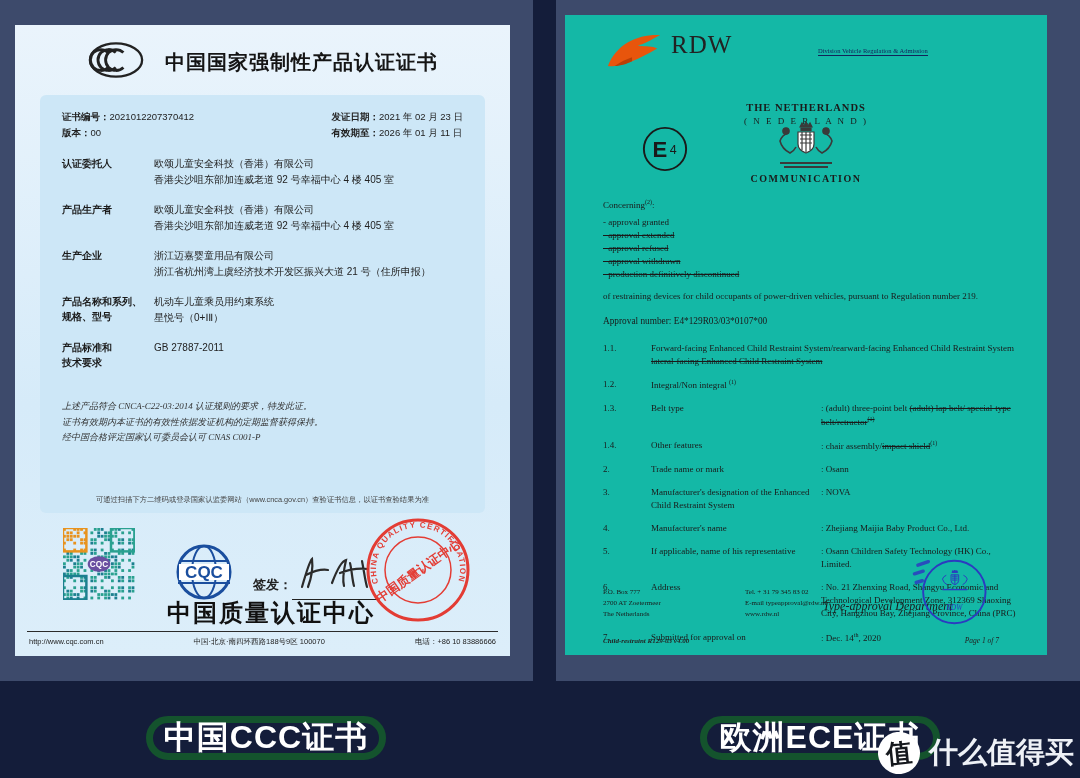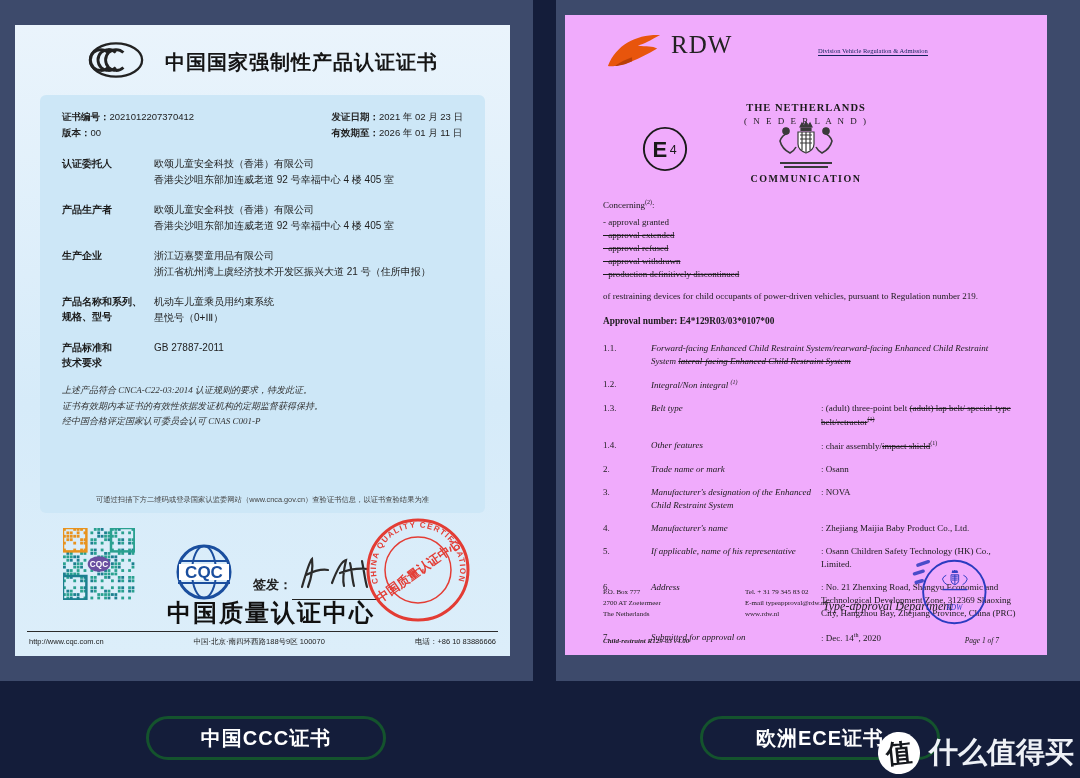--- a/index.html
+++ b/index.html
@@ -23,74 +23,74 @@
   .ccc-title{font-size:20px;font-weight:700;letter-spacing:1px;color:#151515;}
   .ccc-box{
     position:absolute;left:25px;right:25px;top:70px;height:418px;
     background:#cde7f7;border-radius:6px;padding:14px 22px;box-sizing:border-box;
   }
   .meta{display:flex;justify-content:space-between;font-size:9.5px;line-height:1.7;color:#222;}
   .meta b{font-weight:700;}
   .crow{display:flex;margin-top:15px;font-size:10px;}
   .c-label{width:92px;font-weight:700;white-space:pre-line;line-height:1.5;color:#1a1a1a;flex:none;}
   .c-value{flex:1;white-space:pre-line;line-height:1.55;color:#222;}
-  .ccc-notes{margin-top:13px;font-family:"Liberation Serif",serif;font-style:italic;font-size:9px;line-height:1.7;color:#333;}
+  .ccc-notes{margin-top:29px;font-family:"Liberation Serif",serif;font-style:italic;font-size:9px;line-height:1.7;color:#333;}
   .scan-note{position:absolute;left:0;right:0;bottom:8px;text-align:center;font-size:7.3px;color:#444;}
   .qr{position:absolute;left:48px;top:503px;width:72px;height:72px;}
   .cqc-logo{position:absolute;left:150px;top:518px;}
   .sign{position:absolute;left:238px;top:528px;display:flex;align-items:flex-end;}
   .sign-label{font-size:13px;font-weight:700;color:#222;padding-bottom:6px;}
   .sign-script{border-bottom:1.5px solid #222;}
   .stamp-red{position:absolute;left:350px;top:492px;opacity:.95;}
   .org-name{position:absolute;left:128px;top:572px;width:256px;text-align:center;
     font-size:24px;font-weight:700;letter-spacing:2px;color:#111;}
   .ccc-divider{position:absolute;left:12px;right:12px;top:606px;border-top:1.5px solid #2b2b2b;}
   .ccc-footer{position:absolute;left:14px;right:14px;top:612px;display:flex;justify-content:space-between;
     font-size:7.5px;color:#222;}
 
   
   .cert-ece{
-    position:absolute;left:9px;top:15px;width:482px;height:640px;background:#f0abfc;
+    position:absolute;left:9px;top:15px;width:482px;height:640px;background:#14b8a6;
     font-family:"Liberation Serif",serif;color:#1a1a1a;
   }
   .rdw-wrap{position:absolute;left:40px;top:14px;display:flex;align-items:flex-start;gap:8px;}
   .rdw-text{font-size:25px;letter-spacing:1px;color:#222;margin-top:2px;}
   .division{position:absolute;left:253px;top:32px;font-size:6.5px;color:#13235a;
     border-bottom:.5px solid #13235a;padding-bottom:1px;}
   .country{position:absolute;left:0;right:0;top:86px;text-align:center;line-height:1.35;}
   .country-1{font-size:10.5px;font-weight:700;letter-spacing:1px;}
   .country-2{font-size:9px;letter-spacing:2px;}
   .e4{position:absolute;left:76px;top:110px;}
   .coat{position:absolute;left:50%;top:104px;transform:translateX(-50%);}
   .communication{position:absolute;left:0;right:0;top:158px;text-align:center;
     font-size:10px;font-weight:700;letter-spacing:1.5px;}
   .ece-body{position:absolute;left:38px;right:26px;top:183px;font-size:9px;line-height:1.45;}
   .concerning{margin-bottom:4px;}
   .opt{white-space:nowrap;}
   .struck{text-decoration:line-through;}
   .subject{margin-top:9px;}
-  .approval{margin-top:12px;font-weight:700;font-size:9.3px;}
+  .approval{margin-top:12px;font-weight:400;font-size:9.3px;}
   .items{margin-top:13px;}
   .item{display:flex;margin-bottom:10px;}
   .i-num{width:48px;flex:none;}
-  .i-label{width:170px;flex:none;padding-right:6px;box-sizing:border-box;font-style:italic;}
+  .i-label{width:170px;flex:none;padding-right:6px;box-sizing:border-box;}
   .i-label.wide{flex:1;width:auto;}
   .i-value{flex:1;}
   sup{font-size:6px;}
   .ece-footer{position:absolute;left:0;right:0;bottom:26px;height:42px;}
   .f-po{position:absolute;left:38px;top:0;font-size:7px;line-height:1.55;white-space:pre-line;}
   .f-contact{position:absolute;left:180px;top:0;font-size:7px;line-height:1.55;white-space:pre-line;}
   .f-dept{position:absolute;left:258px;top:12px;font-style:italic;font-size:12px;text-align:center;}
   .ece-stamp{position:absolute;right:58px;bottom:20px;}
   .doc-ref{position:absolute;left:38px;bottom:10px;font-style:italic;font-size:7px;color:#222;font-weight:bold;}
   .page-num{position:absolute;right:48px;bottom:10px;font-style:italic;font-size:7.5px;color:#222;}
 
   
-  .pill{position:absolute;top:716px;height:44px;border:3px solid #14532d;border-radius:26px;
-    color:#fff;font-size:20px;font-weight:700;letter-spacing:1px;
+  .pill{position:absolute;top:716px;height:44px;border:7px solid #14532d;border-radius:26px;
+    color:#fff;font-size:32px;font-weight:700;letter-spacing:1px;
     display:flex;align-items:center;justify-content:center;box-sizing:border-box;}
   .pill-ccc{left:146px;width:240px;}
   .pill-ece{left:700px;width:240px;}
   .wm{position:absolute;right:6px;bottom:4px;display:flex;align-items:center;gap:9px;
     color:#eef1f6;font-size:29px;font-weight:700;}
   .wm-badge{width:42px;height:42px;border-radius:50%;background:#fff;color:#15181d;
     display:flex;align-items:center;justify-content:center;font-size:26px;transform:rotate(-6deg);
     font-family:"Liberation Serif",serif;}
 </style>
 </head>

